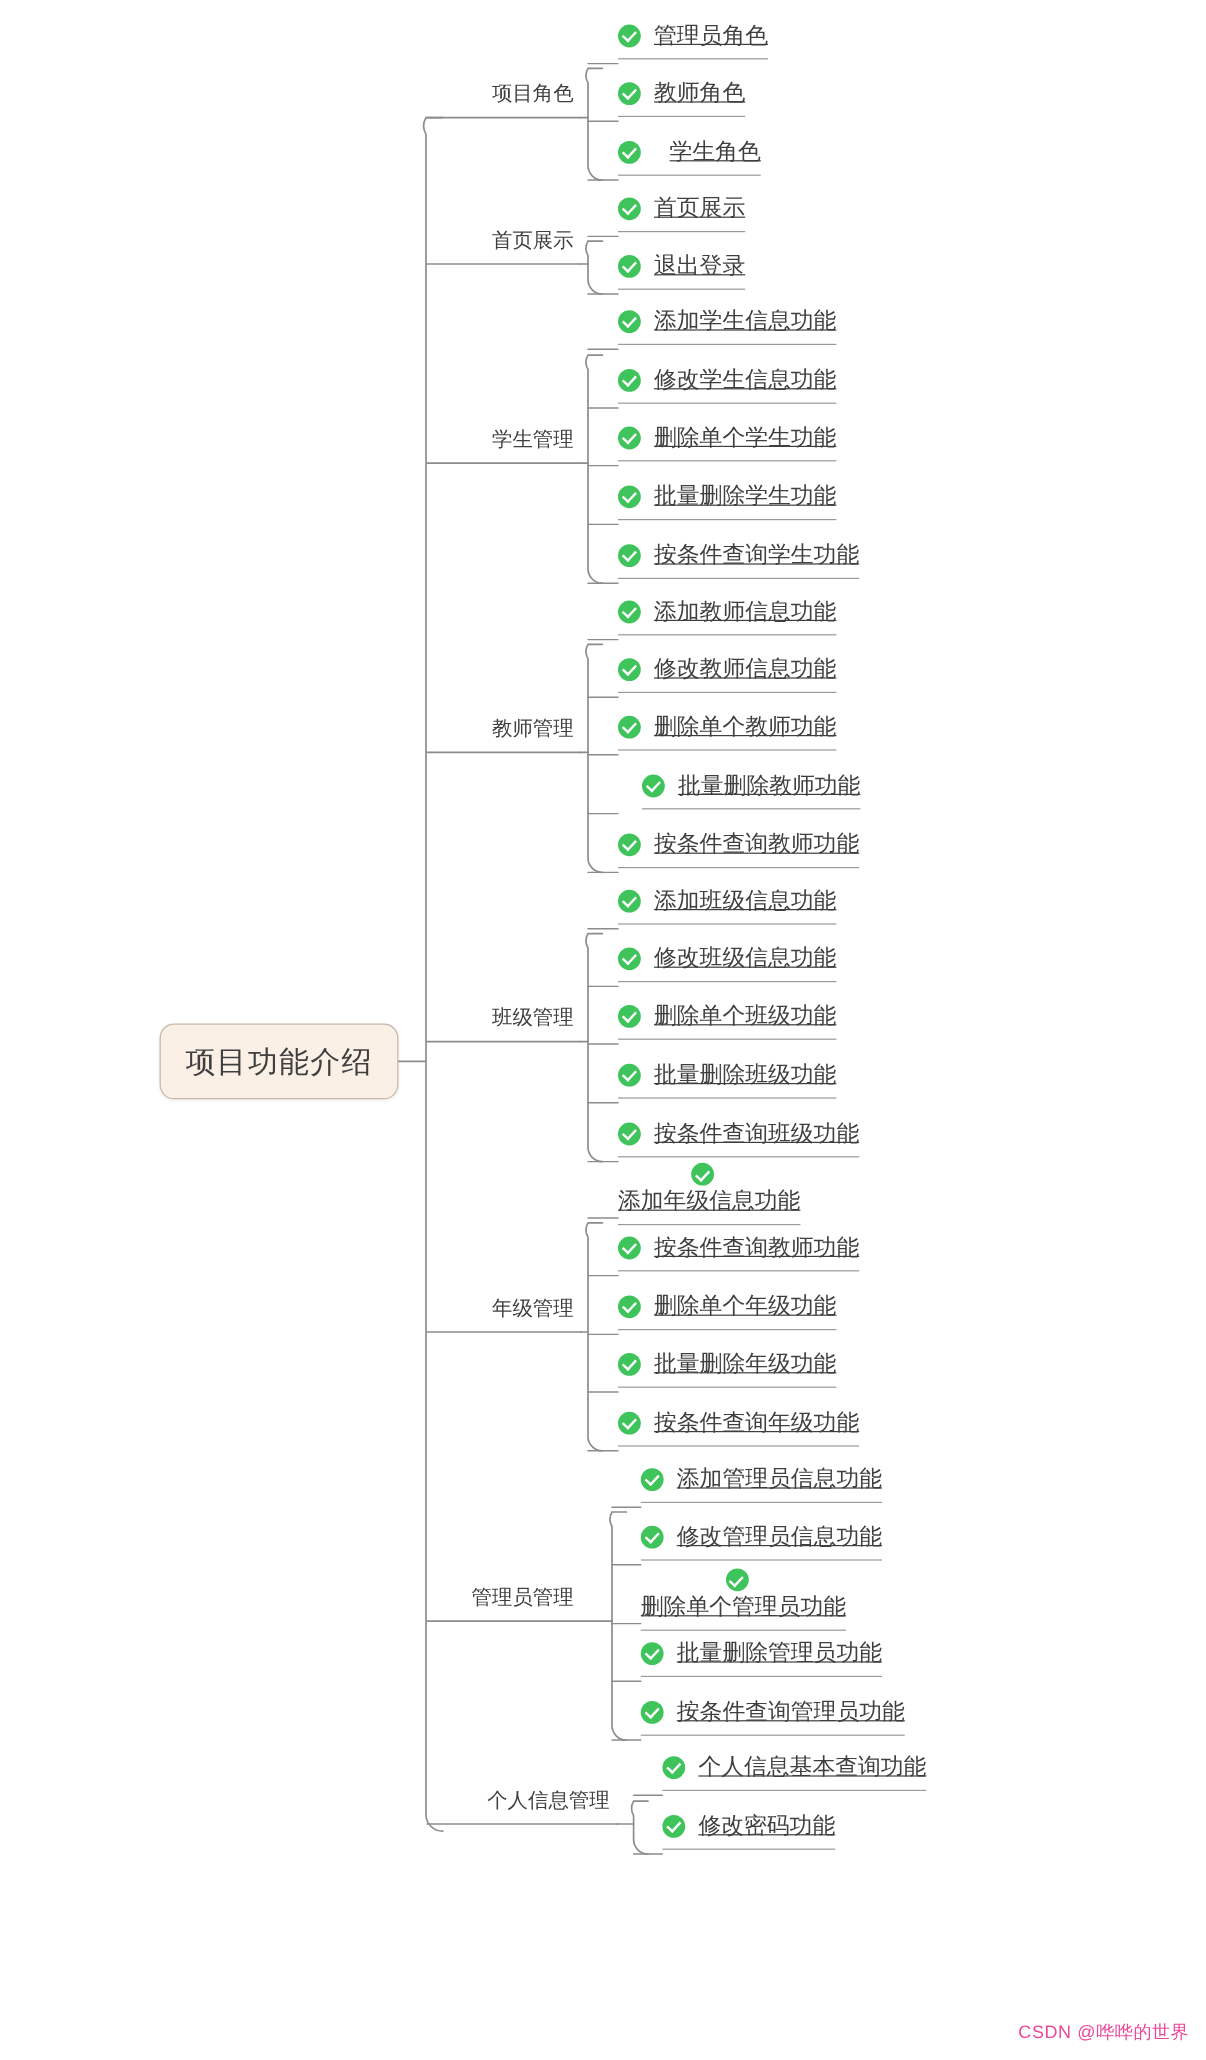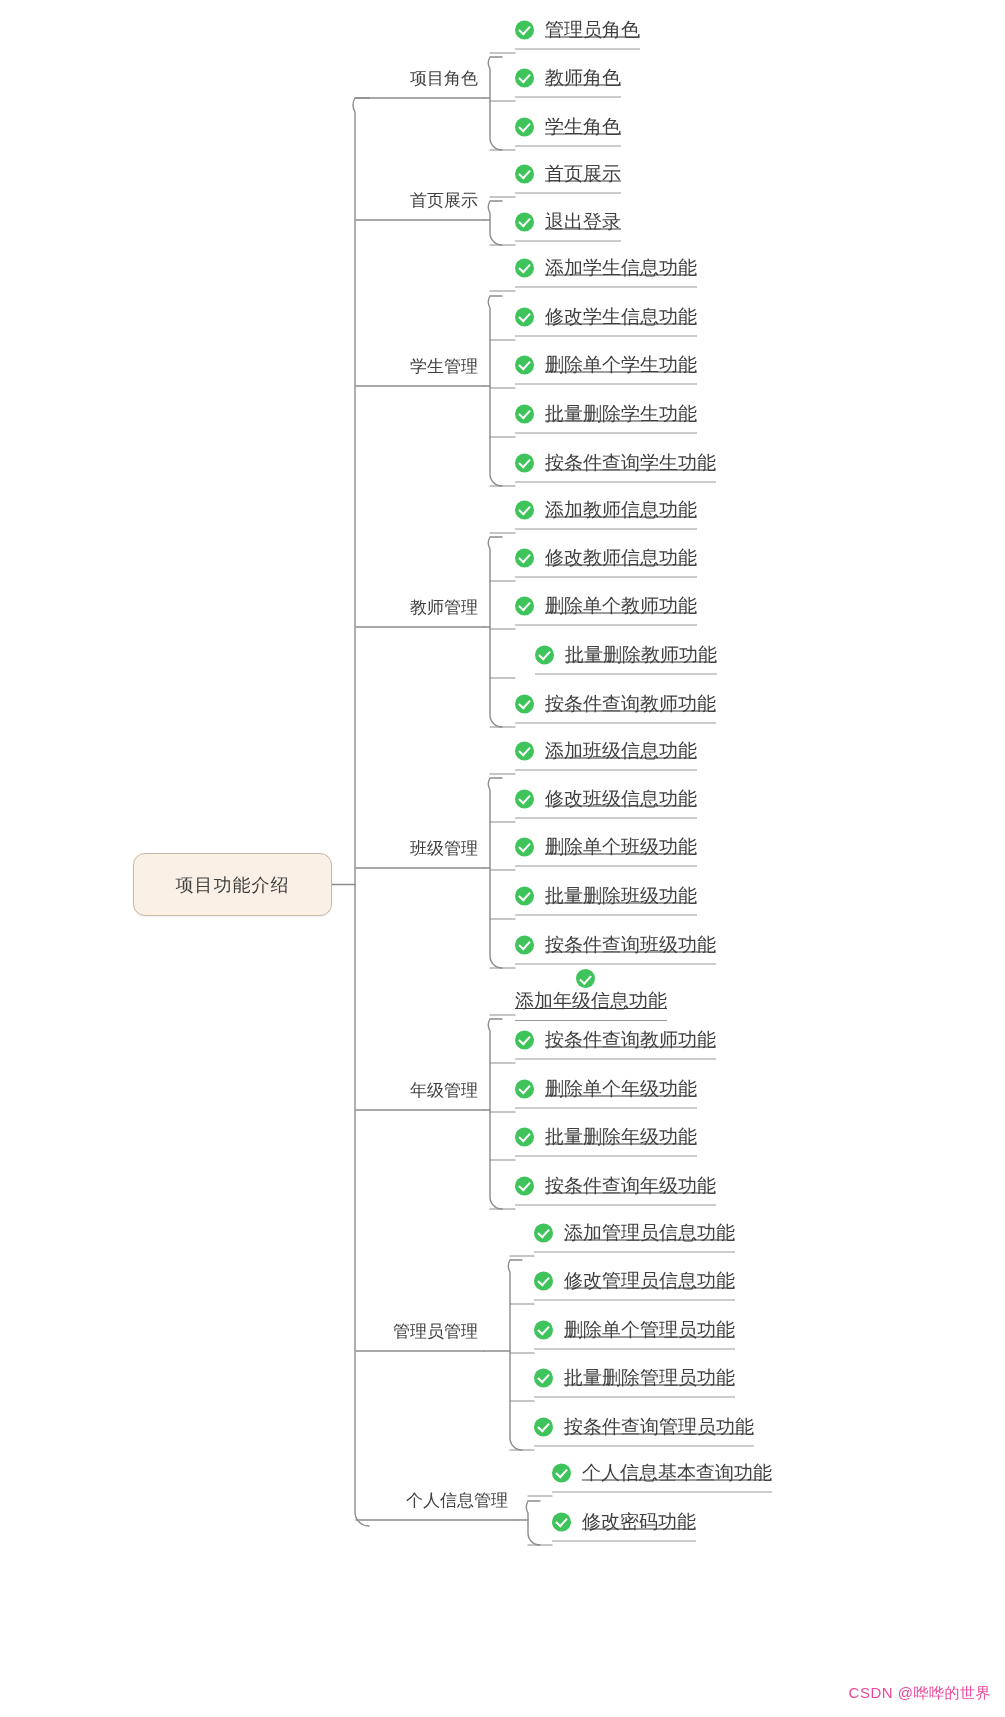--- a/index.html
+++ b/index.html
@@ -18,21 +18,21 @@
     left:133px; top:853px;
     width:199px; height:63px;
     background:#fbf0e6;
     border:1.6px solid #c9b7a8;
     border-radius:12px;
     display:flex;align-items:center;justify-content:center;
     box-sizing:border-box;
     box-shadow:0 1px 2px rgba(0,0,0,.06);
   }
   .root-node .txt{
-    font-size:18px;color:#3f3f3f;letter-spacing:1px;
+    font-size:25px;color:#3f3f3f;letter-spacing:1px;
   }
 
   
   .branch-label{
     position:absolute;
     font-size:17px;
     color:#3f3f3f;
     white-space:nowrap;
     transform:translateY(-50%);
   }
@@ -170,21 +170,21 @@
       <div class="leaf" style="left: 515px; top: 31px;">
         <span class="chk"></span>
         <span class="ltxt">管理员角色</span>
         <span class="underline"></span>
       </div>
       <div class="leaf" style="left: 515px; top: 79px;">
         <span class="chk"></span>
         <span class="ltxt">教师角色</span>
         <span class="underline"></span>
       </div>
-      <div class="leaf" style="left: 515px; top: 128px;">
+      <div class="leaf" style="left: 515px; top: 128px; gap: 13px;">
         <span class="chk"></span>
         <span class="ltxt">学生角色</span>
         <span class="underline"></span>
       </div>
       <div class="branch-label" style="top: 200px; left: 410px;">首页展示</div>
       <div class="leaf" style="left: 515px; top: 175px;">
         <span class="chk"></span>
         <span class="ltxt">首页展示</span>
         <span class="underline"></span>
       </div>
@@ -301,21 +301,21 @@
       <div class="leaf" style="left: 534px; top: 1234px;">
         <span class="chk"></span>
         <span class="ltxt">添加管理员信息功能</span>
         <span class="underline"></span>
       </div>
       <div class="leaf" style="left: 534px; top: 1282px;">
         <span class="chk"></span>
         <span class="ltxt">修改管理员信息功能</span>
         <span class="underline"></span>
       </div>
-      <div class="leaf" style="left: 534px; top: 1331px;">
+      <div class="leaf" style="left: 534px; top: 1331px; flex-direction: column;">
         <span class="chk"></span>
         <span class="ltxt">删除单个管理员功能</span>
         <span class="underline"></span>
       </div>
       <div class="leaf" style="left: 534px; top: 1379px;">
         <span class="chk"></span>
         <span class="ltxt">批量删除管理员功能</span>
         <span class="underline"></span>
       </div>
       <div class="leaf" style="left: 534px; top: 1428px;">

